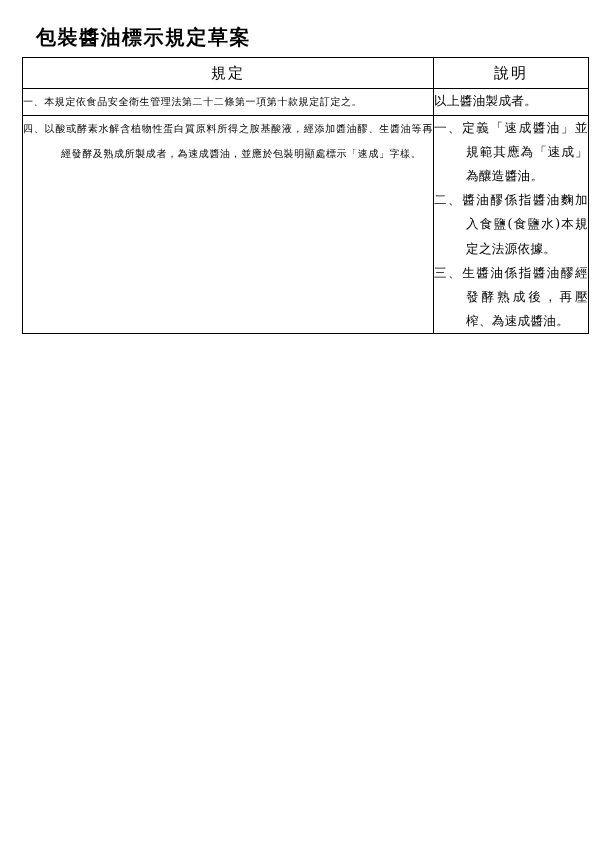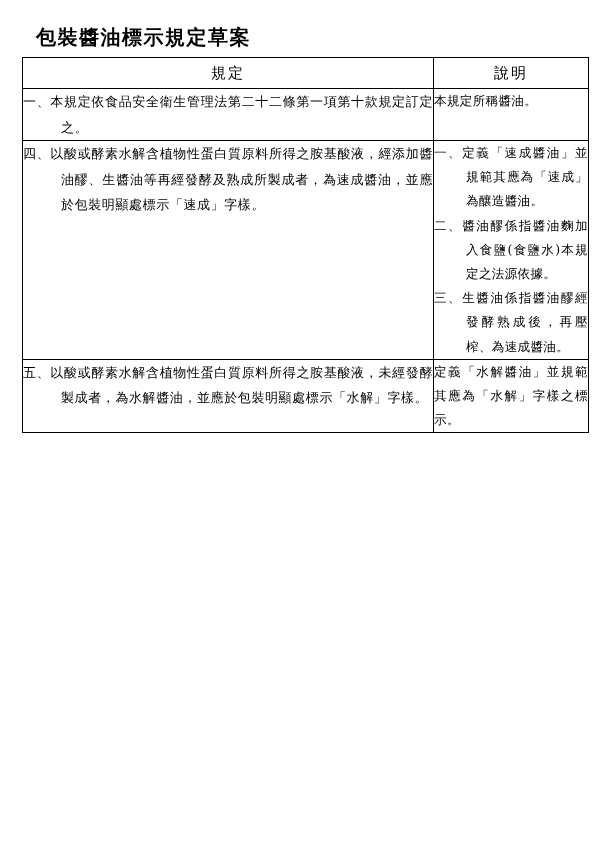--- a/index.html
+++ b/index.html
@@ -71,21 +71,21 @@
   .rule-cell {
     padding: 4px 8px 5px 8px;
   }
   .note-cell {
     padding: 4px 6px 5px 7px;
   }
 
   
   .item {
     display: block;
-    font-size: 13px;
+    font-size: 10px;
     line-height: 25.5px;
     letter-spacing: 0.6px;
     text-align: justify;
     text-justify: inter-ideograph;
   }
   .rule-cell .item {
     padding-left: 38px;
     text-indent: -38px;
   }
   .note-cell .item {
@@ -120,43 +120,35 @@
         <th class="hdr-cell">說明</th>
       </tr>
     </thead>
     <tbody>
 
       <tr>
         <td class="rule-cell">
           <div class="item">一、本規定依食品安全衛生管理法第二十二條第一項第十款規定訂定之。</div>
         </td>
         <td class="note-cell">
-          <div class="item plain">本規定所稱醬油。</div>
+          <div class="item plain">以上醬油製成者。</div>
         </td>
       </tr>
 
 
 
       <tr>
         <td class="rule-cell">
           <div class="item">四、以酸或酵素水解含植物性蛋白質原料所得之胺基酸液，經添加醬油醪、生醬油等再經發酵及熟成所製成者，為速成醬油，並應於包裝明顯處標示「速成」字樣。</div>
         </td>
         <td class="note-cell">
           <div class="item numbered">一、定義「速成醬油」並規範其應為「速成」為釀造醬油。</div>
           <div class="item numbered">二、醬油醪係指醬油麴加入食鹽(食鹽水)本規定之法源依據。</div>
           <div class="item numbered">三、生醬油係指醬油醪經發酵熟成後，再壓榨、為速成醬油。</div>
         </td>
       </tr>
 
-      <tr>
-        <td class="rule-cell">
-          <div class="item">五、以酸或酵素水解含植物性蛋白質原料所得之胺基酸液，未經發酵製成者，為水解醬油，並應於包裝明顯處標示「水解」字樣。</div>
-        </td>
-        <td class="note-cell">
-          <div class="item plain">定義「水解醬油」並規範其應為「水解」字樣之標示。</div>
-        </td>
-      </tr>
 
 
     </tbody>
   </table>
 
 </div>
 
 </body></html>

